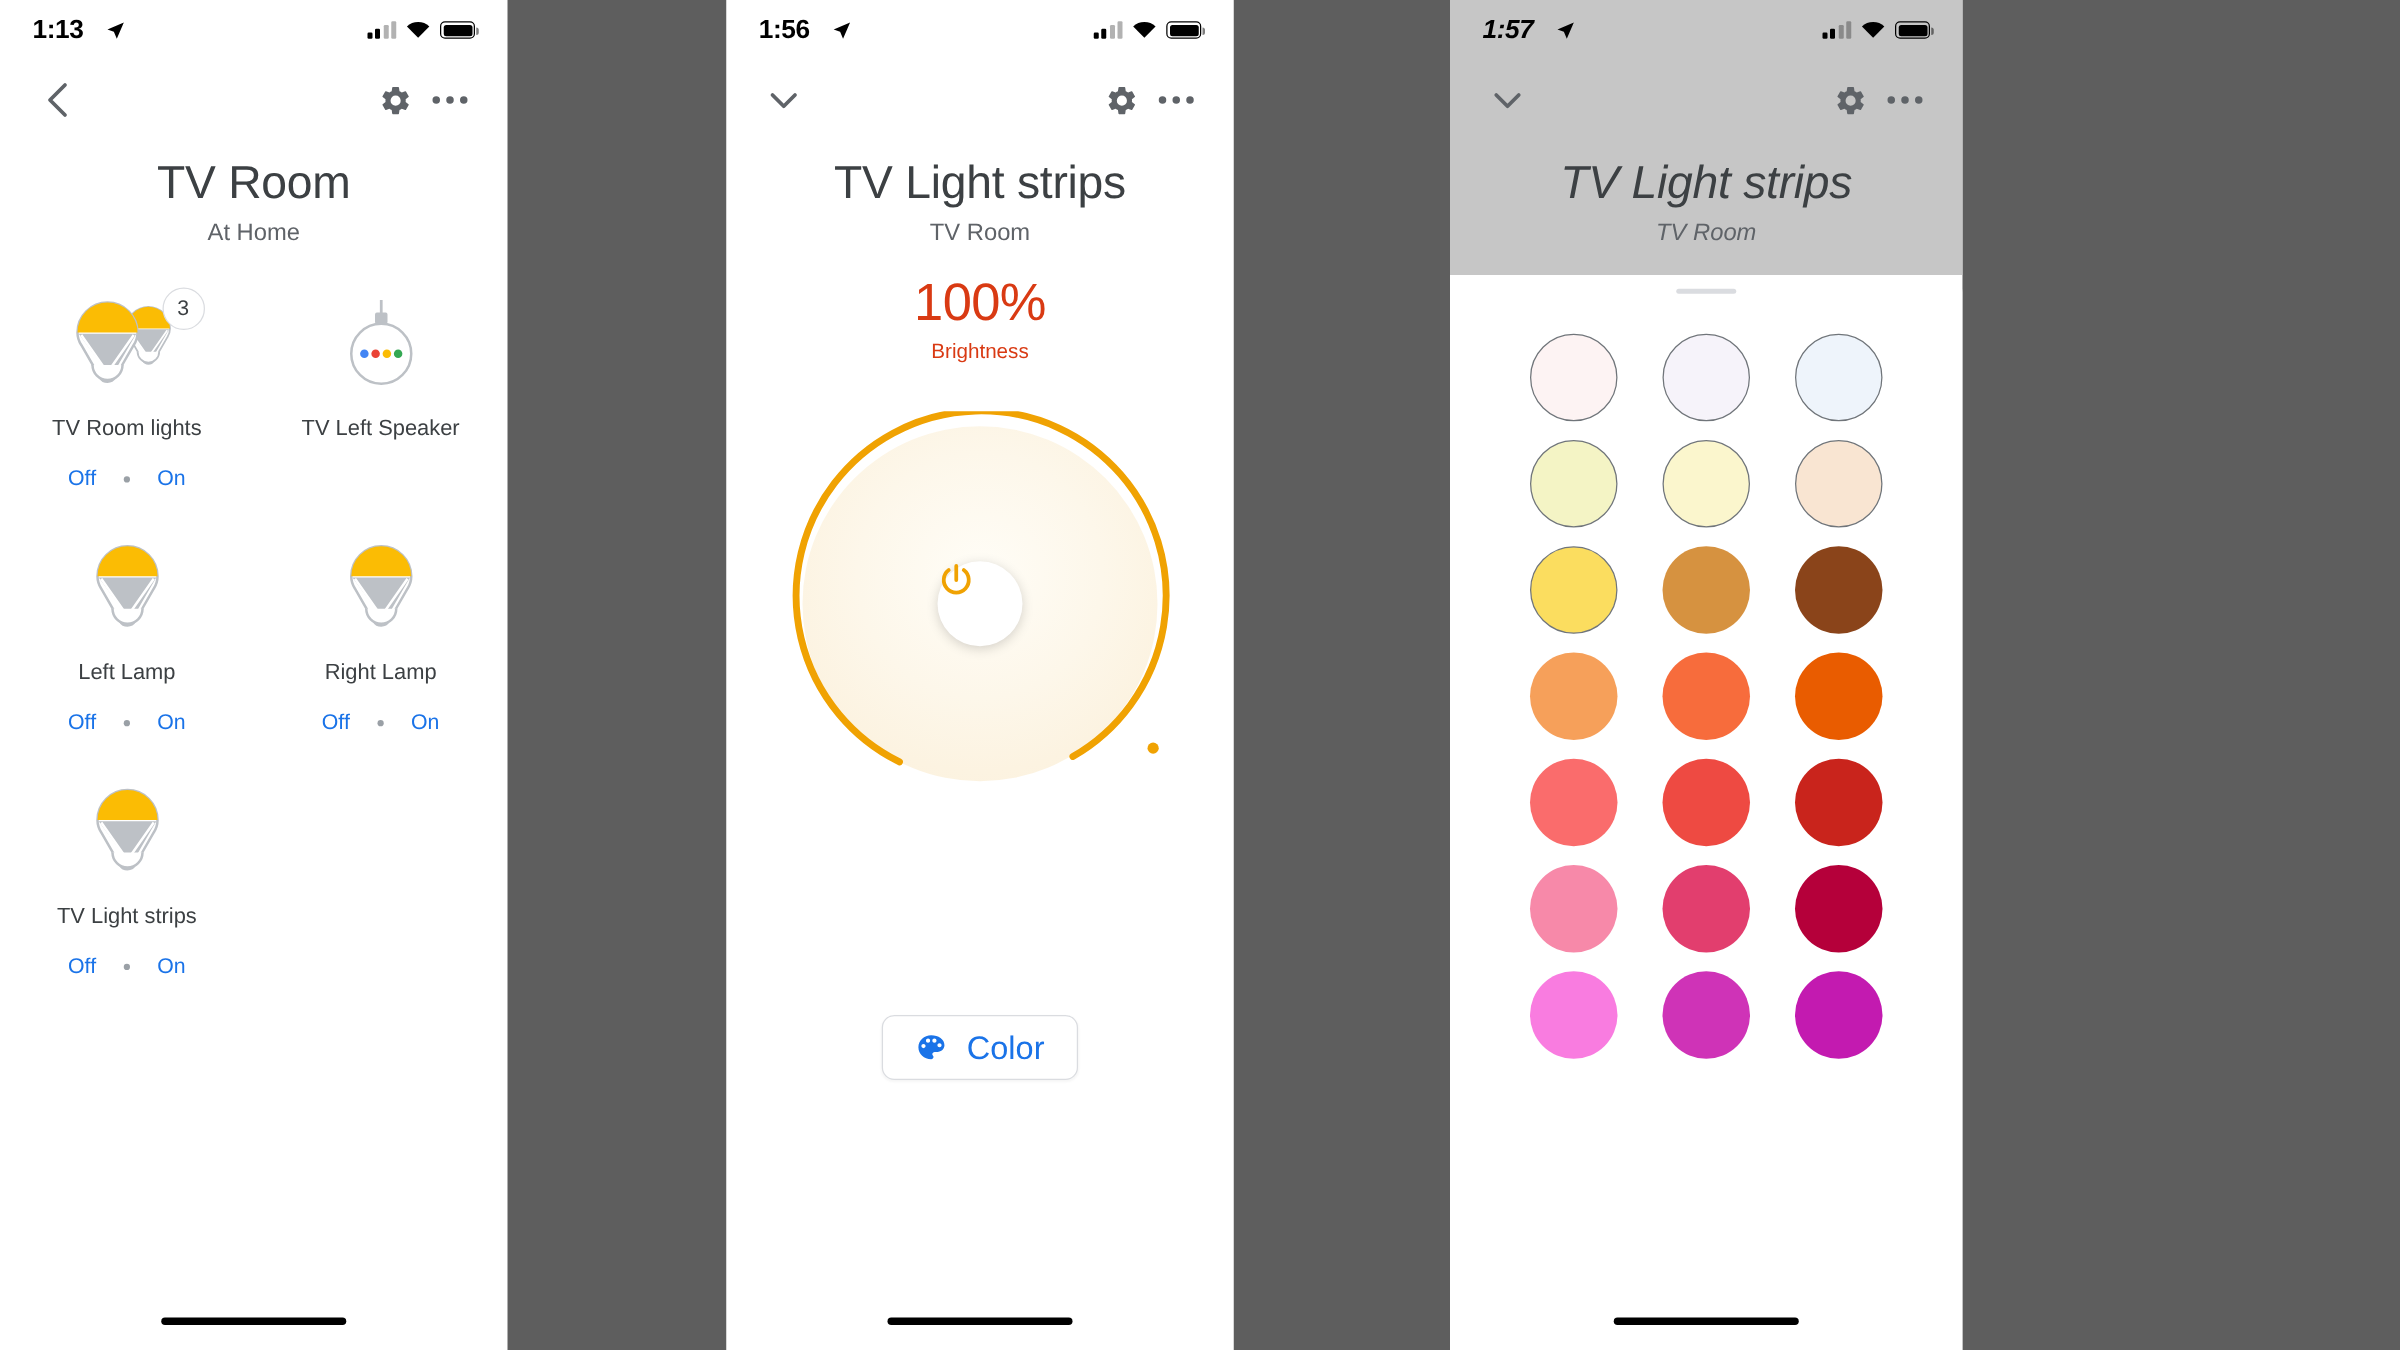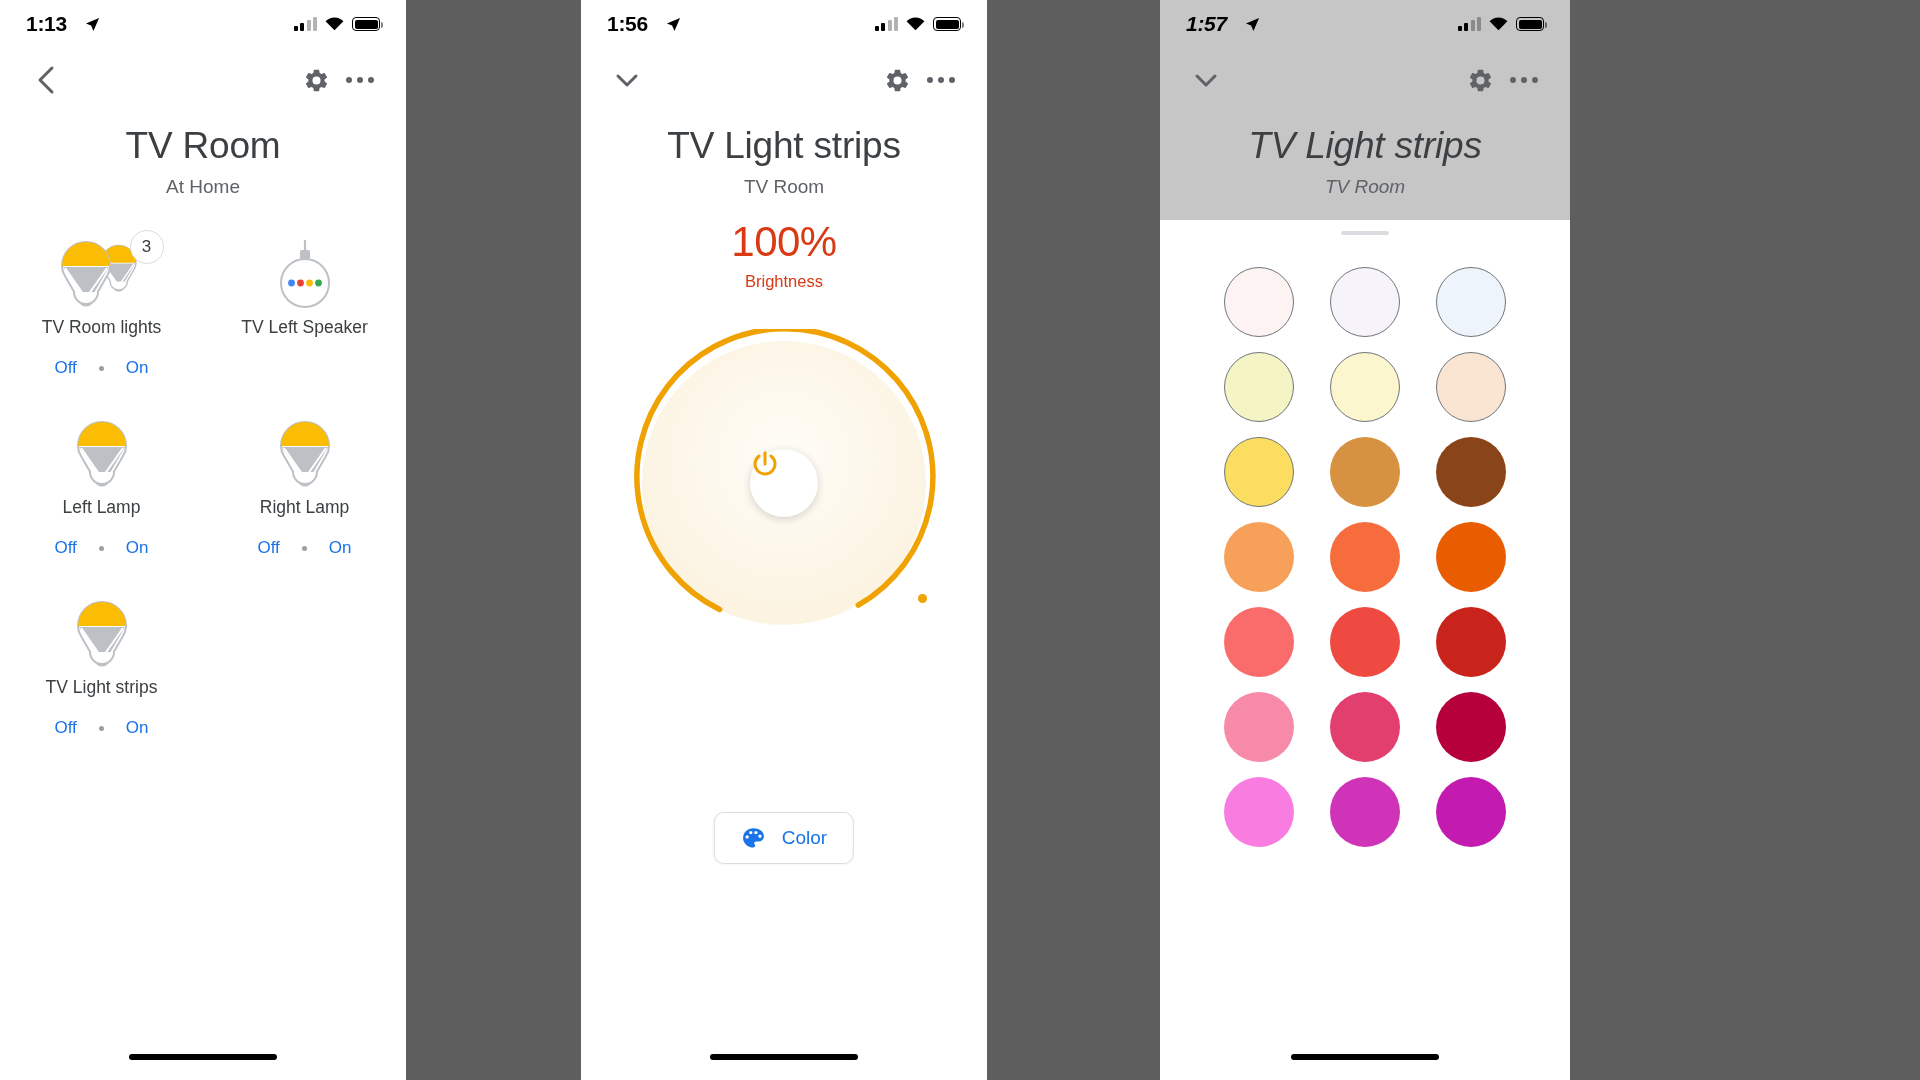--- a/index.html
+++ b/index.html
@@ -51,21 +51,21 @@
   .title { text-align:center; font-size:37px; color:#3c4043; font-weight:400;
            letter-spacing:-0.2px; }
   .subtitle { text-align:center; font-size:19px; color:#5f6368; font-weight:400; margin-top:9px; }
 
   
   .grid { position:absolute; top:236px; left:0; right:0; }
   .row { display:flex; }
   .cell { width:50%; display:flex; flex-direction:column; align-items:center; }
   .cell.empty { visibility:hidden; }
   .icon-wrap { position:relative; height:72px; display:flex; align-items:flex-end; justify-content:center; }
-  .dev-name { font-size:17.5px; color:#3c4043; margin-top:9px; text-align:center; white-space:nowrap; }
+  .dev-name { font-size:17.5px; color:#3c4043; margin-top:24px; text-align:center; white-space:nowrap; }
   .toggle { display:flex; align-items:center; gap:22px; margin-top:20px; }
   .toggle span { font-size:17px; color:#1a73e8; cursor:pointer; }
   .toggle .sep { width:5px; height:5px; border-radius:50%; background:#9aa0a6; }
   .badge { position:absolute; right:-14px; top:-6px; width:34px; height:34px; border-radius:50%;
            background:#fff; border:1px solid #dadce0; display:flex; align-items:center;
            justify-content:center; font-size:17px; color:#3c4043; }
 
   
   .dial-wrap { position:absolute; top:318px; left:0; right:0; height:330px;
                display:flex; align-items:center; justify-content:center; }
@@ -80,21 +80,21 @@
   .knob { position:absolute; width:9px; height:9px; border-radius:50%; background:#f0a202;
           right:11px; bottom:34px; }
   .pct { position:absolute; left:0; right:0; top:218px; text-align:center;
          font-size:42px; color:#d93a13; font-weight:400; letter-spacing:-0.5px; }
   .pct-label { position:absolute; left:0; right:0; top:272px; text-align:center;
                font-size:16.5px; color:#d93a13; }
   .color-btn { position:absolute; top:812px; left:50%; transform:translateX(-50%);
                height:52px; padding:0 26px; border-radius:10px; background:#fff;
                border:1px solid #dadce0; display:flex; align-items:center; gap:16px;
                cursor:pointer; box-shadow:0 1px 2px rgba(0,0,0,.04); }
-  .color-btn span { font-size:19px; color:#1a73e8; }
+  .color-btn span { font-size:26px; color:#1a73e8; }
 
   
   .dim-top { position:absolute; top:0; left:0; right:0; height:220px; background:#c6c6c6;font-style:italic; }
   .dim-top .title, .dim-top .subtitle { position:relative; }
   .sheet { position:absolute; top:220px; left:0; right:0; bottom:0; background:#fff;
            border-radius:14px 14px 0 0; }
   .grabber { width:48px; height:4px; border-radius:3px; background:#dadce0;
              margin:11px auto 0; }
   .swatch-grid { display:grid; grid-template-columns:repeat(3,1fr); row-gap:15px;
                  padding:32px 46px 0; justify-items:center; }

